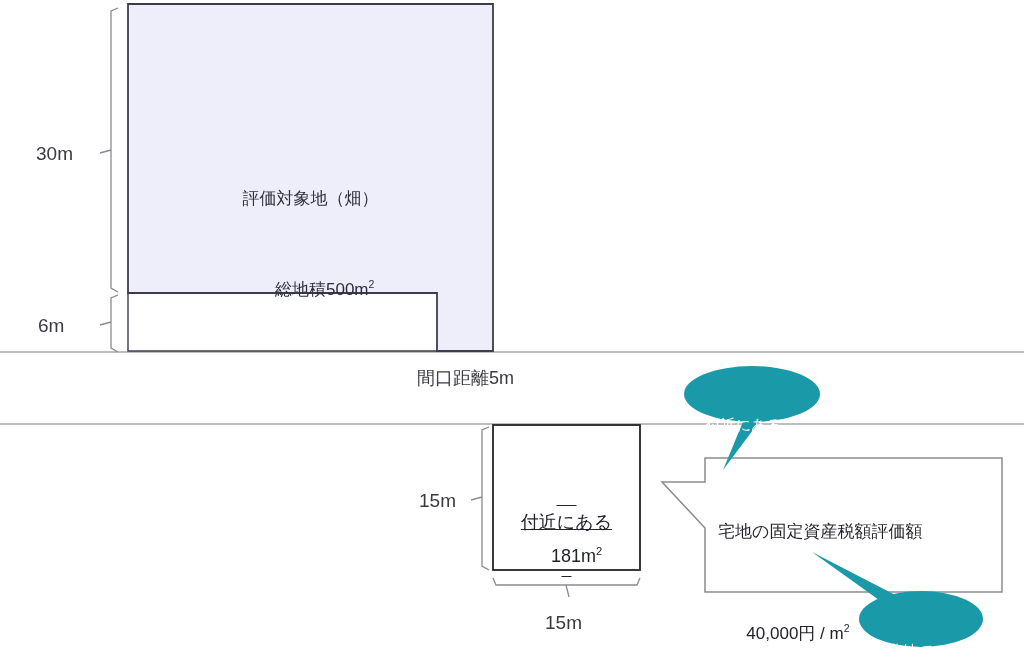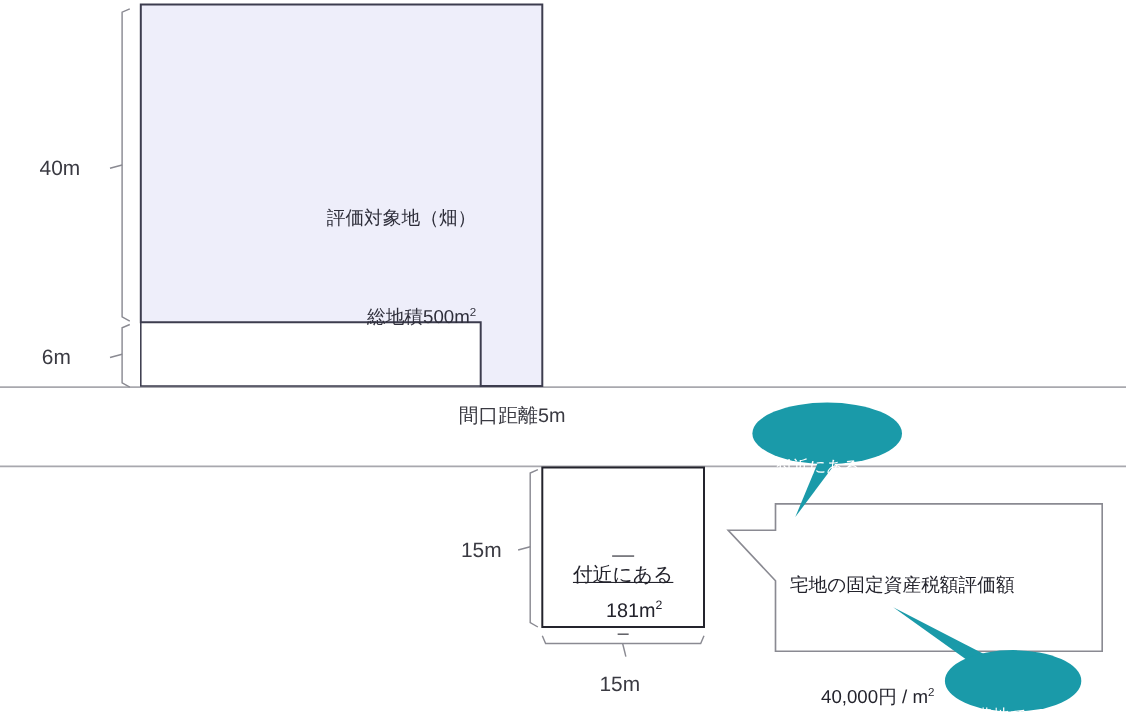--- a/index.html
+++ b/index.html
@@ -31,21 +31,21 @@
     white-space: pre;
     line-height: 1.32;
   }
   .dim-label {
     font-size: 19px;
     color: #3a3a42;
   }
   .parcel-text {
     font-size: 17px;
     color: #2e2e3a;
-    text-align: right;
+    text-align: center;
   }
   .takuchi-text {
     font-size: 18px;
     color: #23232c;
     text-align: center;
   }
   .callout-text {
     font-size: 17px;
     color: #23232c;
     line-height: 1.5;
@@ -115,21 +115,21 @@
       <ellipse cx="752" cy="394" rx="68" ry="28" fill="#1a9aa9"></ellipse>
     </g>
 
     <g>
       <path d="M 905 600 L 812 552 L 900 615 Z" fill="#1a9aa9"></path>
       <ellipse cx="921" cy="619" rx="62" ry="28" fill="#1a9aa9"></ellipse>
     </g>
 
   </svg>
 
-  <div class="lbl dim-label" style="left:36px; top:141px;">40m</div>
+  <div class="lbl dim-label" style="left:36px; top:141px;">30m</div>
 
   <div class="lbl dim-label" style="left:38px; top:313px;">6m</div>
 
   <div class="lbl parcel-text" style="left:188px; top:143px; width:245px;">
     <div>評価対象地（畑）</div>
     <div>
       <span>総地積500</span><span>m</span><span class="sup">2</span>
     </div>
   </div>
 

